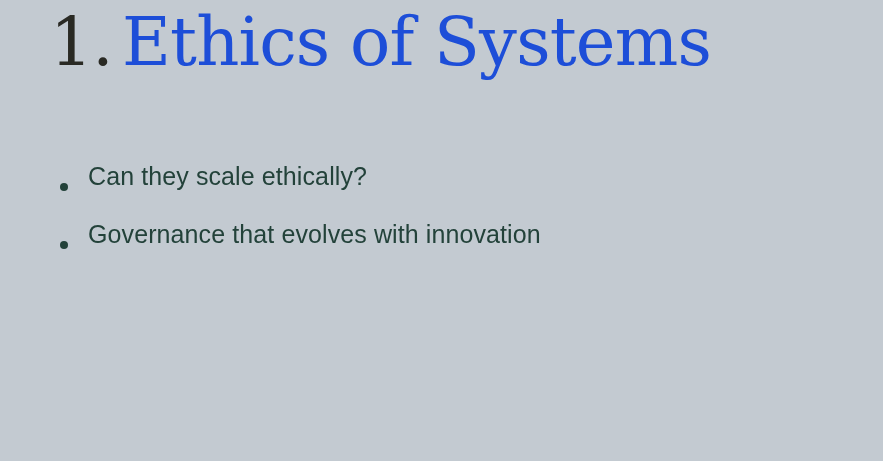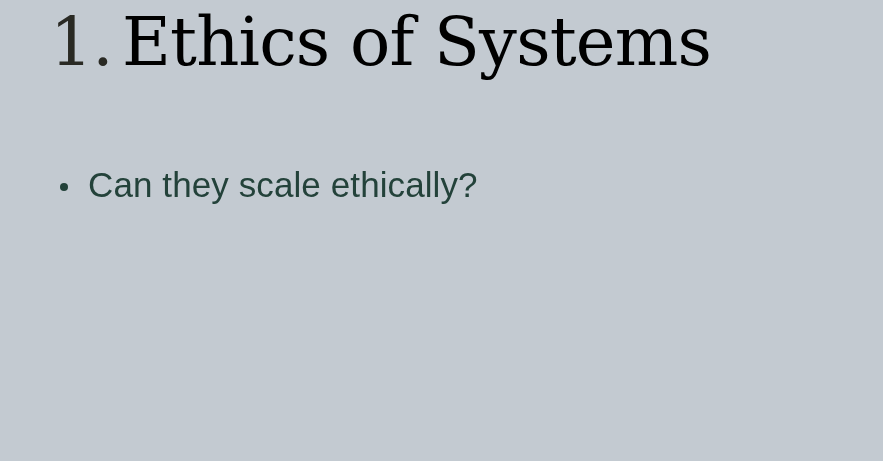--- a/index.html
+++ b/index.html
@@ -43,41 +43,41 @@
   .title-number {
     font-family: "DejaVu Serif", "Liberation Serif", serif;
     font-size: 67px;
     color: #2a2a24;
     margin-right: 9px;
     font-weight: 400;
   }
   .title-text {
     font-family: "DejaVu Serif", "Liberation Serif", serif;
     font-size: 67px;
-    color: #000000;
+    color: #1d4ed8;
     font-weight: 400;
     letter-spacing: -0.8px;
   }
 
   
   .bullet-list {
     position: absolute;
     left: 52px;
     top: 155px;
     width: 790px;
     list-style: none;
     margin: 0;
     padding: 0;
   }
   .bullet-item {
     position: relative;
     padding-left: 36px;
     margin: 0 0 15px 0;
     font-family: "Liberation Sans", sans-serif;
-    font-size: 35px;
+    font-size: 25px;
     line-height: 1.72;
     font-weight: 400;
     letter-spacing: 0.1px;
     color: #23423a;
   }
   .bullet-item:last-child {
     margin-bottom: 0;
   }
   .bullet-marker {
     position: absolute;
@@ -100,15 +100,19 @@
   <div class="slide-title">
     <span class="title-number">1.</span>
     <span class="title-text">Ethics of Systems</span>
   </div>
 
   <ul class="bullet-list">
     <li class="bullet-item">
       <span class="bullet-marker"></span>
       <span class="bullet-label">Can they scale ethically?</span>
     </li>
+    <li class="bullet-item">
+      <span class="bullet-marker"></span>
+      <span class="bullet-label">Governance that evolves with innovation</span>
+    </li>
   </ul>
 
 </div>
 
 </body></html>

